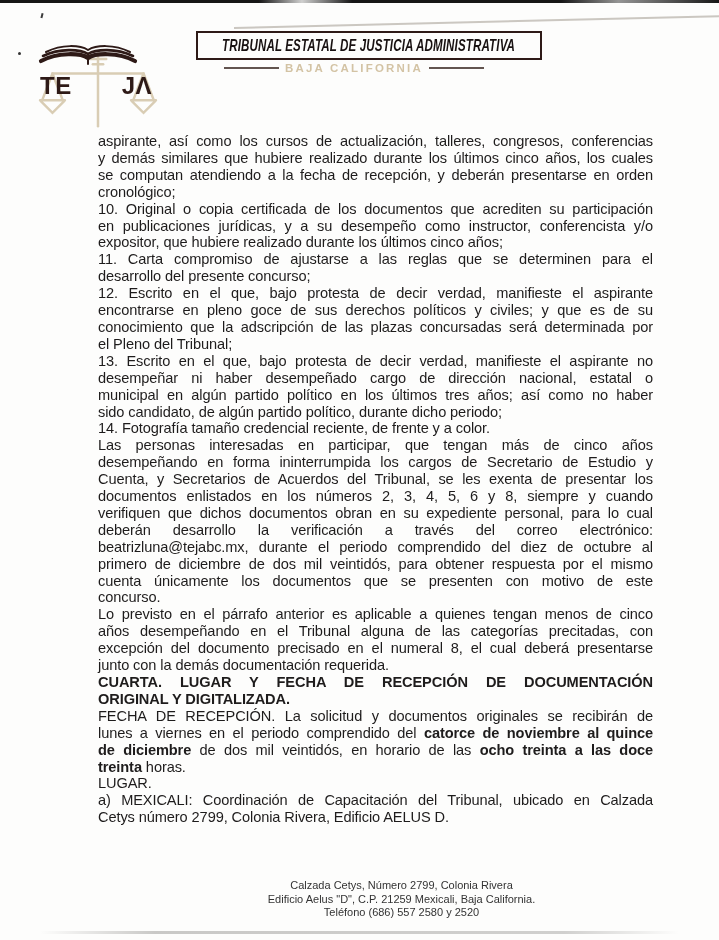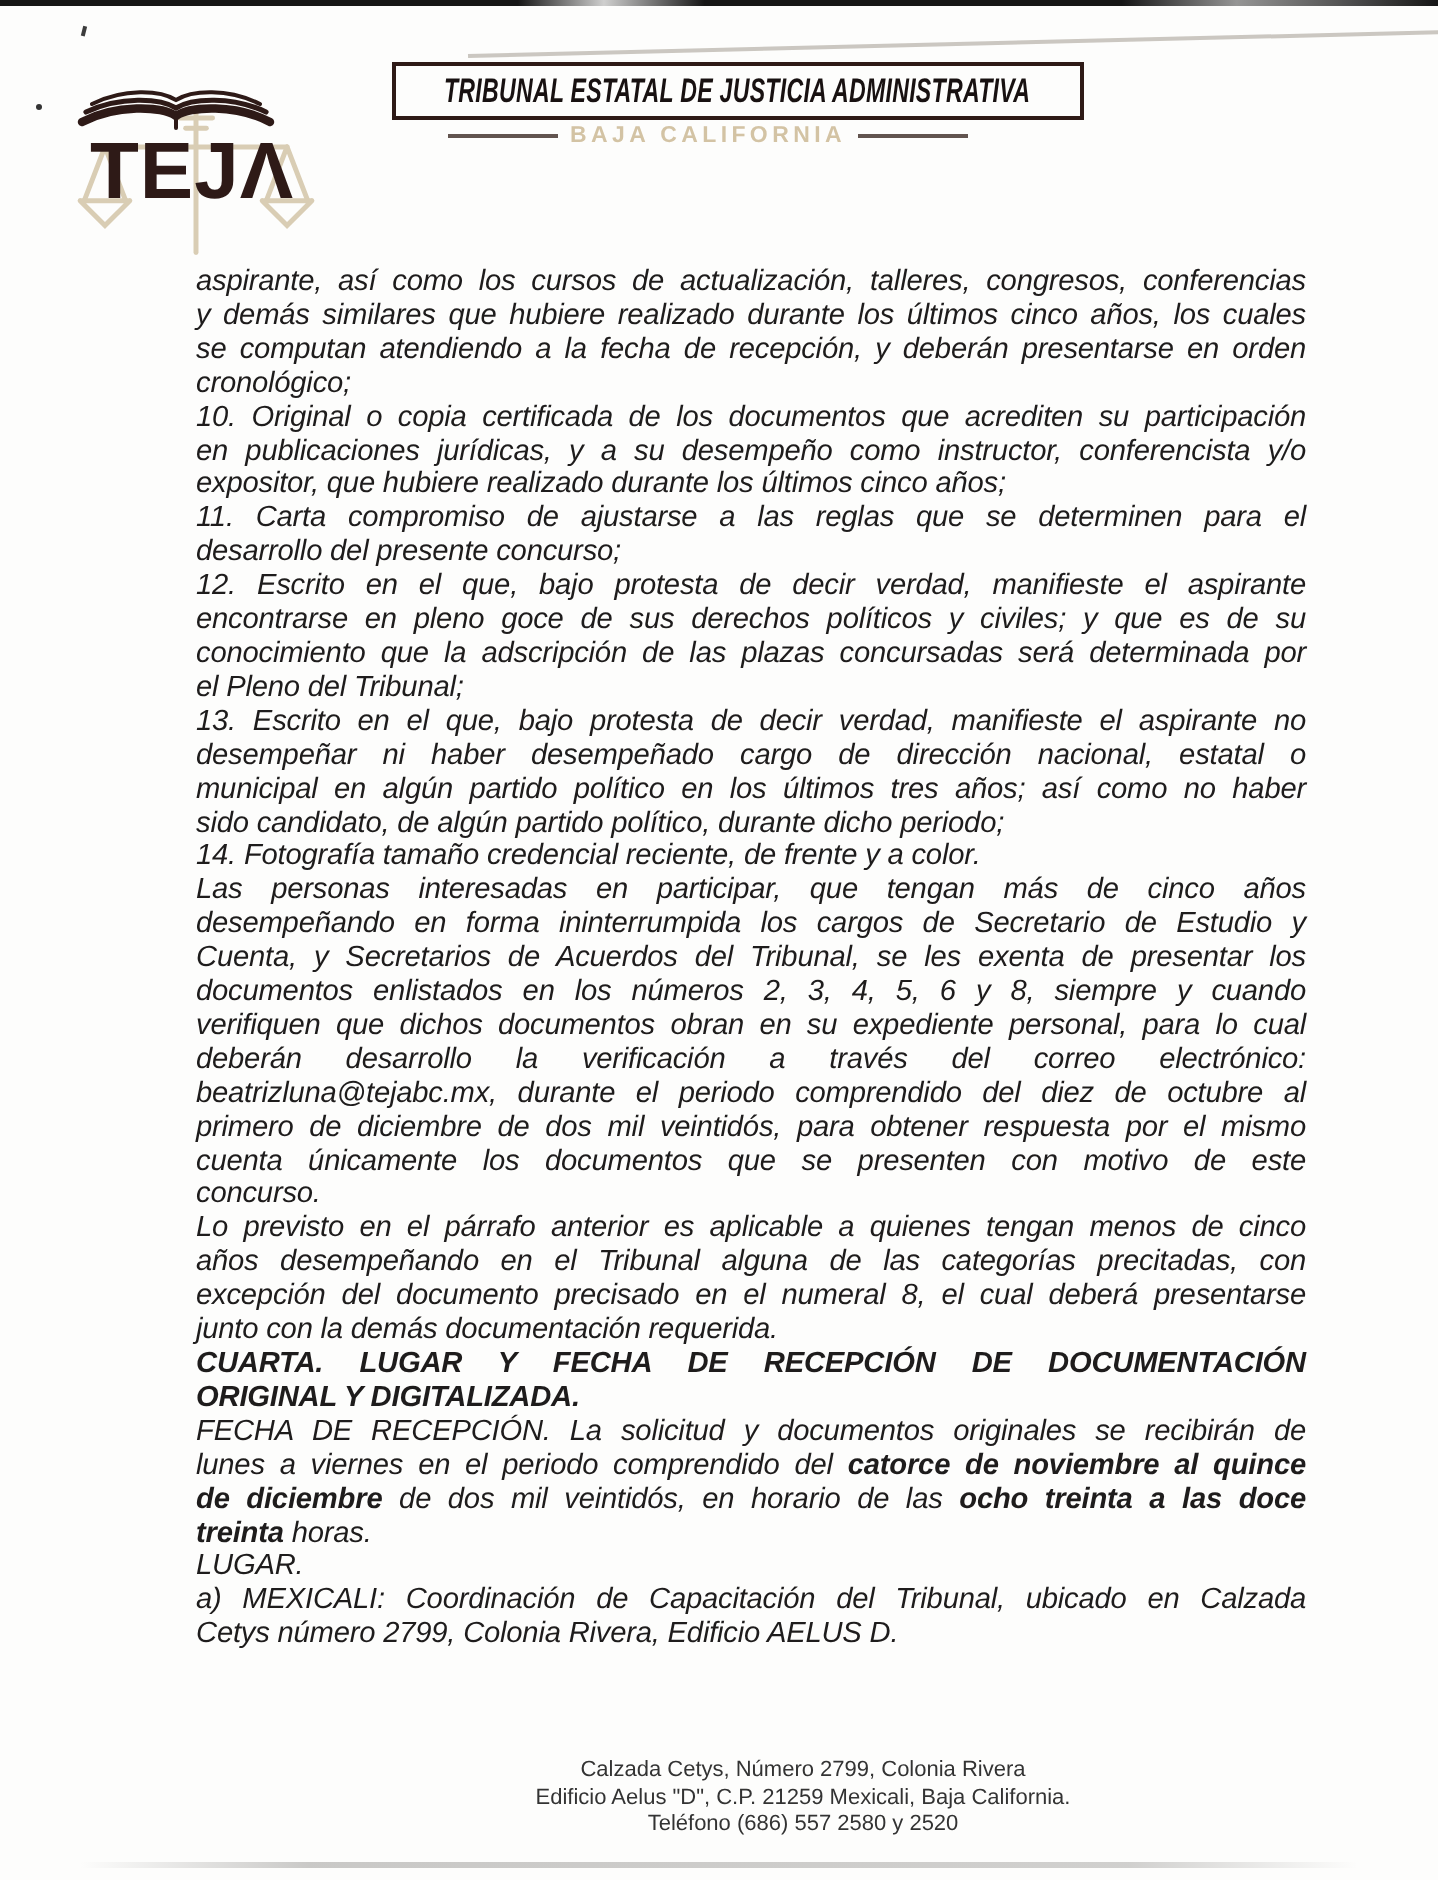--- a/index.html
+++ b/index.html
@@ -57,32 +57,31 @@
   .subtitle-text{
     font-weight:700;font-size:11.5px;letter-spacing:2.2px;white-space:nowrap;
     color:var(--tan,#c9b58f);opacity:.8;
   }
   
   .logo{position:absolute;left:38px;top:42px;width:120px;height:96px;}
   .logo svg{position:absolute;left:0;top:0;overflow:visible;}
   .scale-stroke{stroke:var(--beige,#d9cdb4);stroke-width:2.4;fill:none;stroke-linecap:round;}
   .logo-letters{
     position:absolute;left:2px;top:28px;width:112px;
-    display:flex;justify-content:center;
-    font-weight:700;font-size:40px;line-height:32px;
+    display:flex;justify-content:space-between;
+    font-weight:700;font-size:24px;line-height:32px;
     color:var(--maroon,#2e1a17);letter-spacing:.5px;
   }
   .book{position:absolute;left:50px;top:112px;}
   .book-stroke{stroke:var(--maroon,#2e1a17);fill:none;stroke-linecap:round;}
   
   .doc-body{
     position:absolute;left:98px;top:133px;width:555px;
     font-size:14.6px;line-height:16.9px;letter-spacing:-.1px;
     color:var(--ink,#1e1c1c);
-    font-style:italic;
   }
   .para{margin:0;}
   .para.space-before{}
   .line{text-align:left;}
   .line.fill{text-align:justify;text-align-last:justify;}
   .line .b{font-weight:700;}
   
   .footer{
     position:absolute;left:0;top:879px;width:719px;
     text-align:center;font-size:11px;line-height:13.5px;

